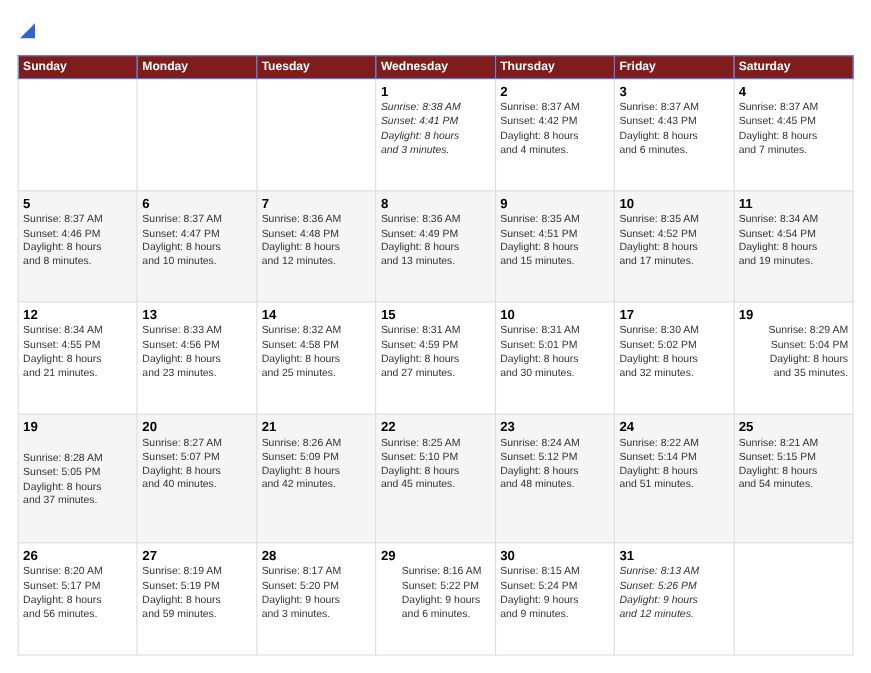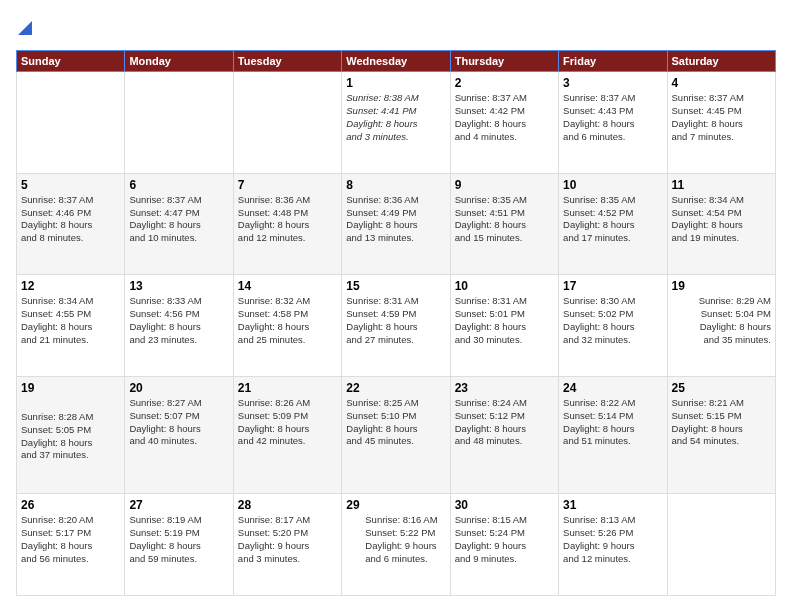--- a/index.html
+++ b/index.html
@@ -352,21 +352,21 @@
           </td>
           <td>
             <div class="day-num">30</div>
             <div class="day-info" style="white-space: pre-line;">Sunrise: 8:15 AM
 Sunset: 5:24 PM
 Daylight: 9 hours
 and 9 minutes.</div>
           </td>
           <td>
             <div class="day-num">31</div>
-            <div class="day-info" style="white-space: pre-line;">Sunrise: 8:13 AM
+            <div class="day-info" style="white-space: pre-line; font-style: italic;">Sunrise: 8:13 AM
 Sunset: 5:26 PM
 Daylight: 9 hours
 and 12 minutes.</div>
           </td>
           <td class="empty-cell"></td>
         </tr>
       </tbody>
   </table>
 </div>
 

